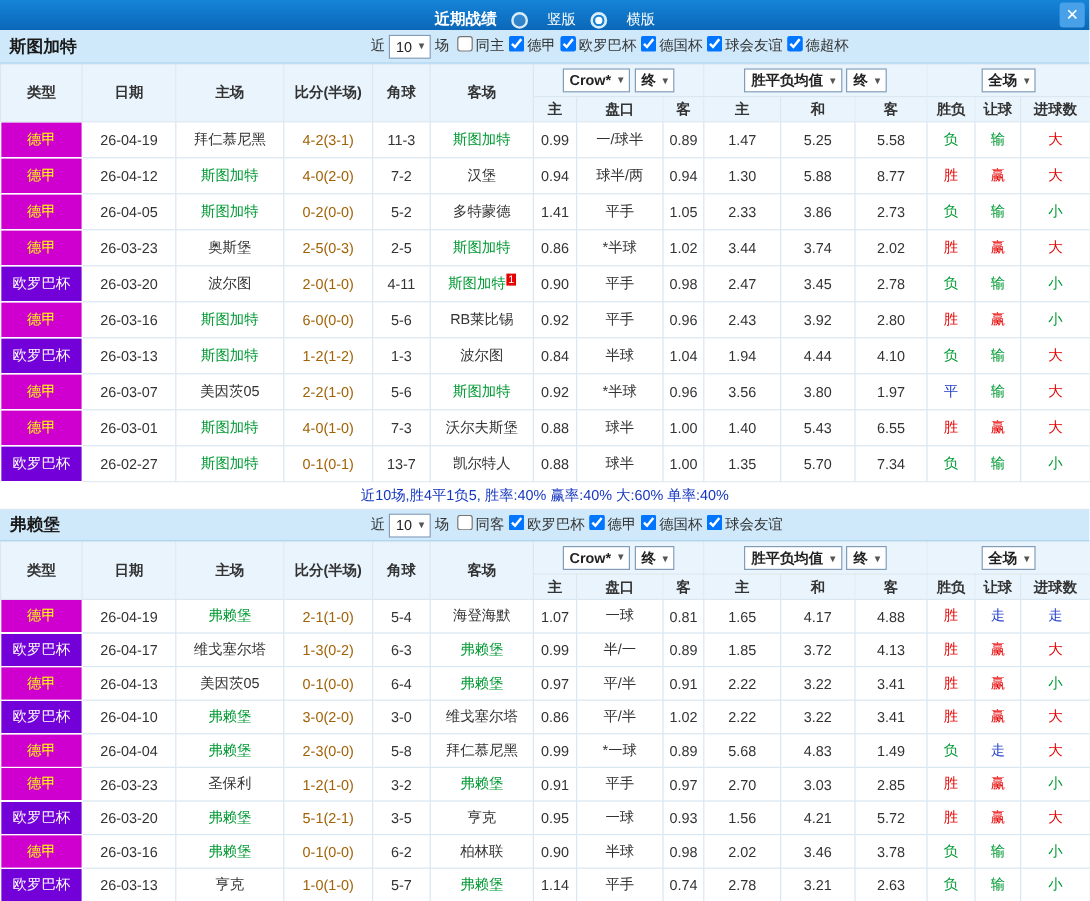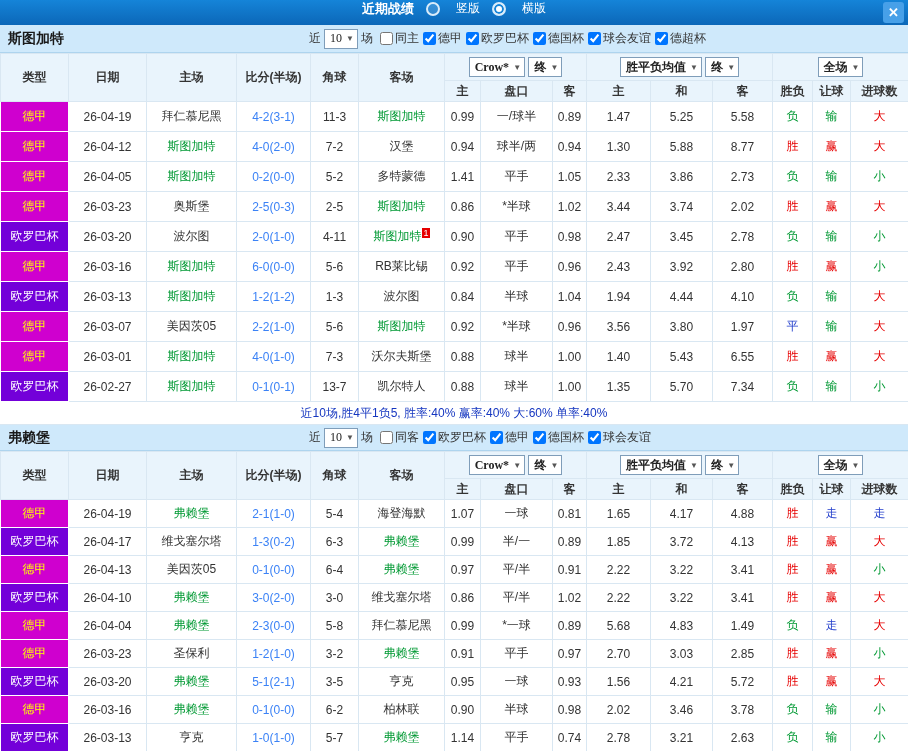--- a/index.html
+++ b/index.html
@@ -1,59 +1,59 @@
 <!DOCTYPE html>
 <html><head>
 <meta charset="utf-8">
 <style>
   html,body{margin:0;padding:0;}
   body{width:908px;height:751px;overflow:hidden;background:#fff;color:#333;
        font-family:"Liberation Sans","DejaVu Sans",sans-serif;font-size:12px;}
 
   
   .titlebar{height:25px;background:linear-gradient(#1584d8,#0b67b8);color:#fff;
-            position:relative;display:flex;align-items:flex-start;justify-content:center;font-family:Liberation Serif, serif;}
+            position:relative;display:flex;align-items:flex-end;justify-content:center;}
   .titlebar .title{font-weight:bold;font-size:13px;}
   .radio{display:inline-flex;align-items:center;margin-left:12px;cursor:pointer;gap:12px;}
   .radio .dot{width:10px;height:10px;border:2px solid #d9ecfa;border-radius:50%;
               margin-right:4px;background:rgba(255,255,255,.15);}
   .radio.checked .dot{background:#fff;box-shadow:inset 0 0 0 2px #1584d8;}
   .close-btn{position:absolute;right:4px;top:2px;width:21px;height:21px;background:#47a0e8;
              border-radius:3px;color:#fff;font-weight:bold;font-size:13px;text-align:center;
              line-height:21px;cursor:pointer;}
 
   
   .section-header{height:27px;background:#cfe9fb;border-bottom:1px solid #aed4ee;
                   position:relative;display:flex;align-items:center;}
   .sec2 .section-header{height:25px;}
   .team-name{font-weight:bold;font-size:14px;color:#1a1a1a;margin-left:8px;}
   .filterbar{position:absolute;left:306px;display:flex;align-items:center;}
   .filterbar .lbl{margin:0 3px;}
-  .cb{display:inline-flex;align-items:center;margin-left:4px;cursor:pointer;}
+  .cb{display:inline-flex;align-items:flex-start;margin-left:4px;cursor:pointer;}
   .cb input{width:13px;height:13px;margin:0 2px 0 0;}
   .dd{display:inline-flex;align-items:center;background:#fff;border:1px solid #7f9db9;
-      height:18px;padding:0 3px 0 5px;cursor:pointer;color:#222;white-space:nowrap;font-family:Liberation Serif, serif;}
+      height:18px;padding:0 3px 0 5px;cursor:pointer;color:#222;white-space:nowrap;}
   .dd .arr{font-size:8px;color:#555;margin-left:4px;}
 
   
   table.grid{border-collapse:collapse;table-layout:fixed;width:908px;}
   .grid th,.grid td{border:1px solid #d9e7f2;text-align:center;overflow:hidden;
                     white-space:nowrap;padding:0;}
   .grid thead th{background:#e9f4fc;color:#333;font-size:12px;}
   .grid tr.h1 th{height:26px;}
   .grid tr.h2 th{height:20px;}
   .grid tbody td{height:29px;}
   .sec2 .grid tbody td{height:27px;}
   td.lg-m{background:#cf00cf;color:#ffff00;border-color:#fff;}
   td.lg-p{background:#7300d9;color:#ffffff;border-color:#fff;}
   .c-red{color:#e60000;}
   .c-green{color:#009933;}
   .c-blue{color:#2540cc;}
   td.focal{color:#009933;}
-  td.score{color:#3b82f6;}
+  td.score{color:#a16207;}
   .sup-badge{display:inline-block;background:#e60000;color:#fff;font-size:9px;
              line-height:10px;padding:0 1px;margin-left:1px;vertical-align:top;}
   .summary{height:22px;line-height:22px;text-align:center;color:#1536c0;
            border-bottom:1px solid #d9e7f2;background:#fff;}
 </style>
 </head>
 <body>
 
 <div class="titlebar">
   <span class="title">近期战绩</span>

